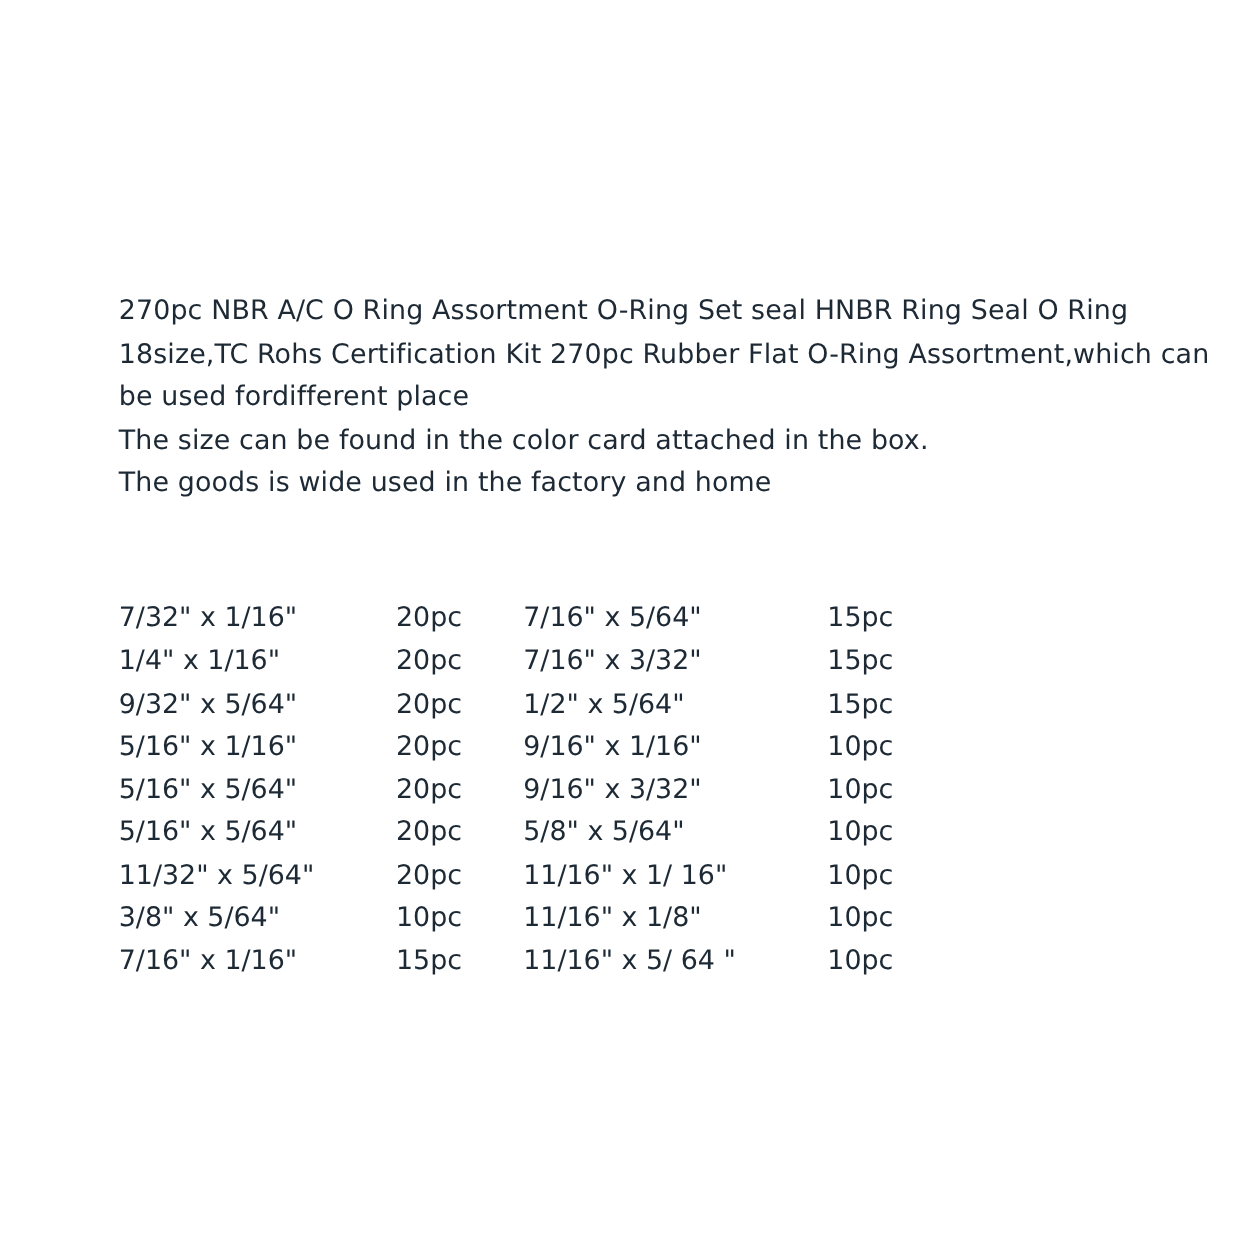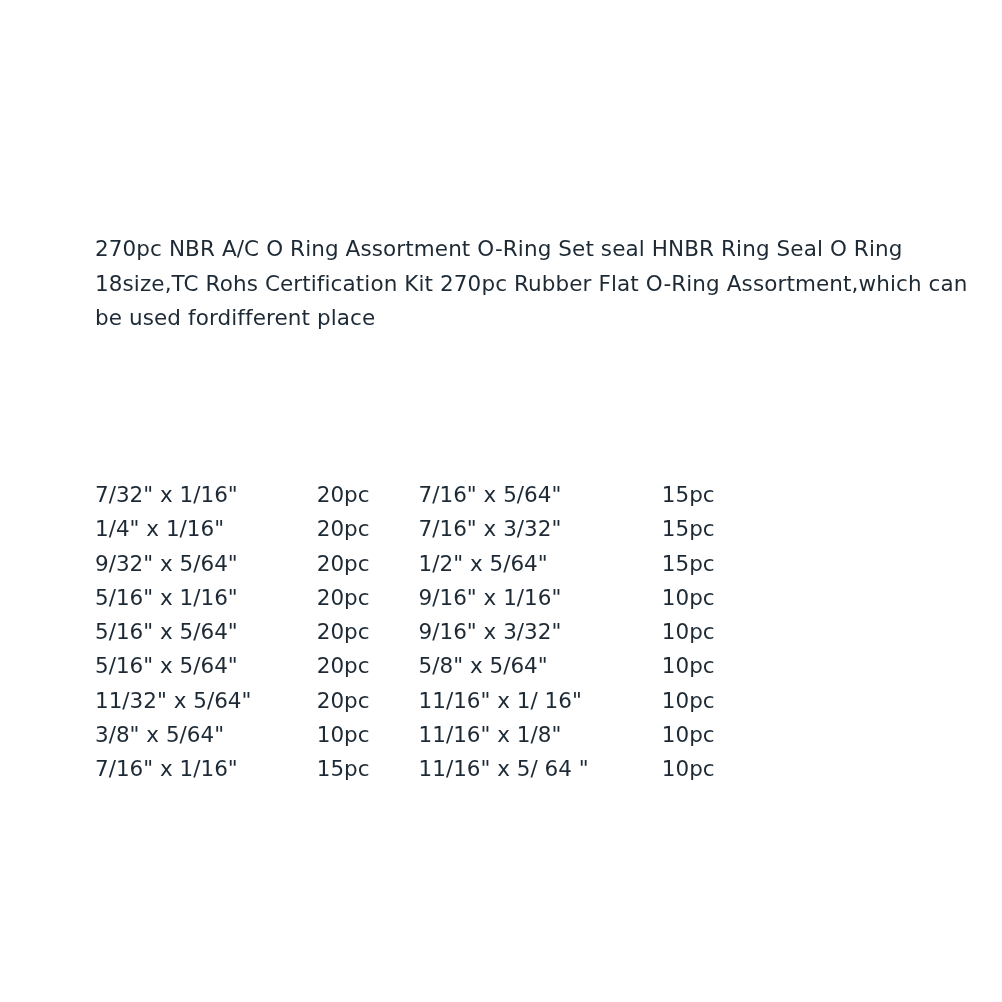--- a/index.html
+++ b/index.html
@@ -53,20 +53,22 @@
   .col-size-b { width: 215px; }
   .col-qty-b  { width: 100px; }
 </style>
 </head>
 <body>
 
 <div class="page">
 
   <div class="description">
     <p>270pc NBR A/C O Ring Assortment O-Ring Set seal HNBR Ring Seal O Ring 18size,TC Rohs Certification Kit 270pc Rubber Flat O-Ring Assortment,which can be used fordifferent place</p>
+    <p>The size can be found in the color card attached in the box.</p>
+    <p>The goods is wide used in the factory and home</p>
   </div>
 
   <table class="spec-table">
     <tbody>
       <tr>
         <td class="col-size-a">7/32"  x 1/16"</td>
         <td class="col-qty-a">20pc</td>
         <td class="col-size-b">7/16"  x 5/64"</td>
         <td class="col-qty-b">15pc</td>
       </tr>

